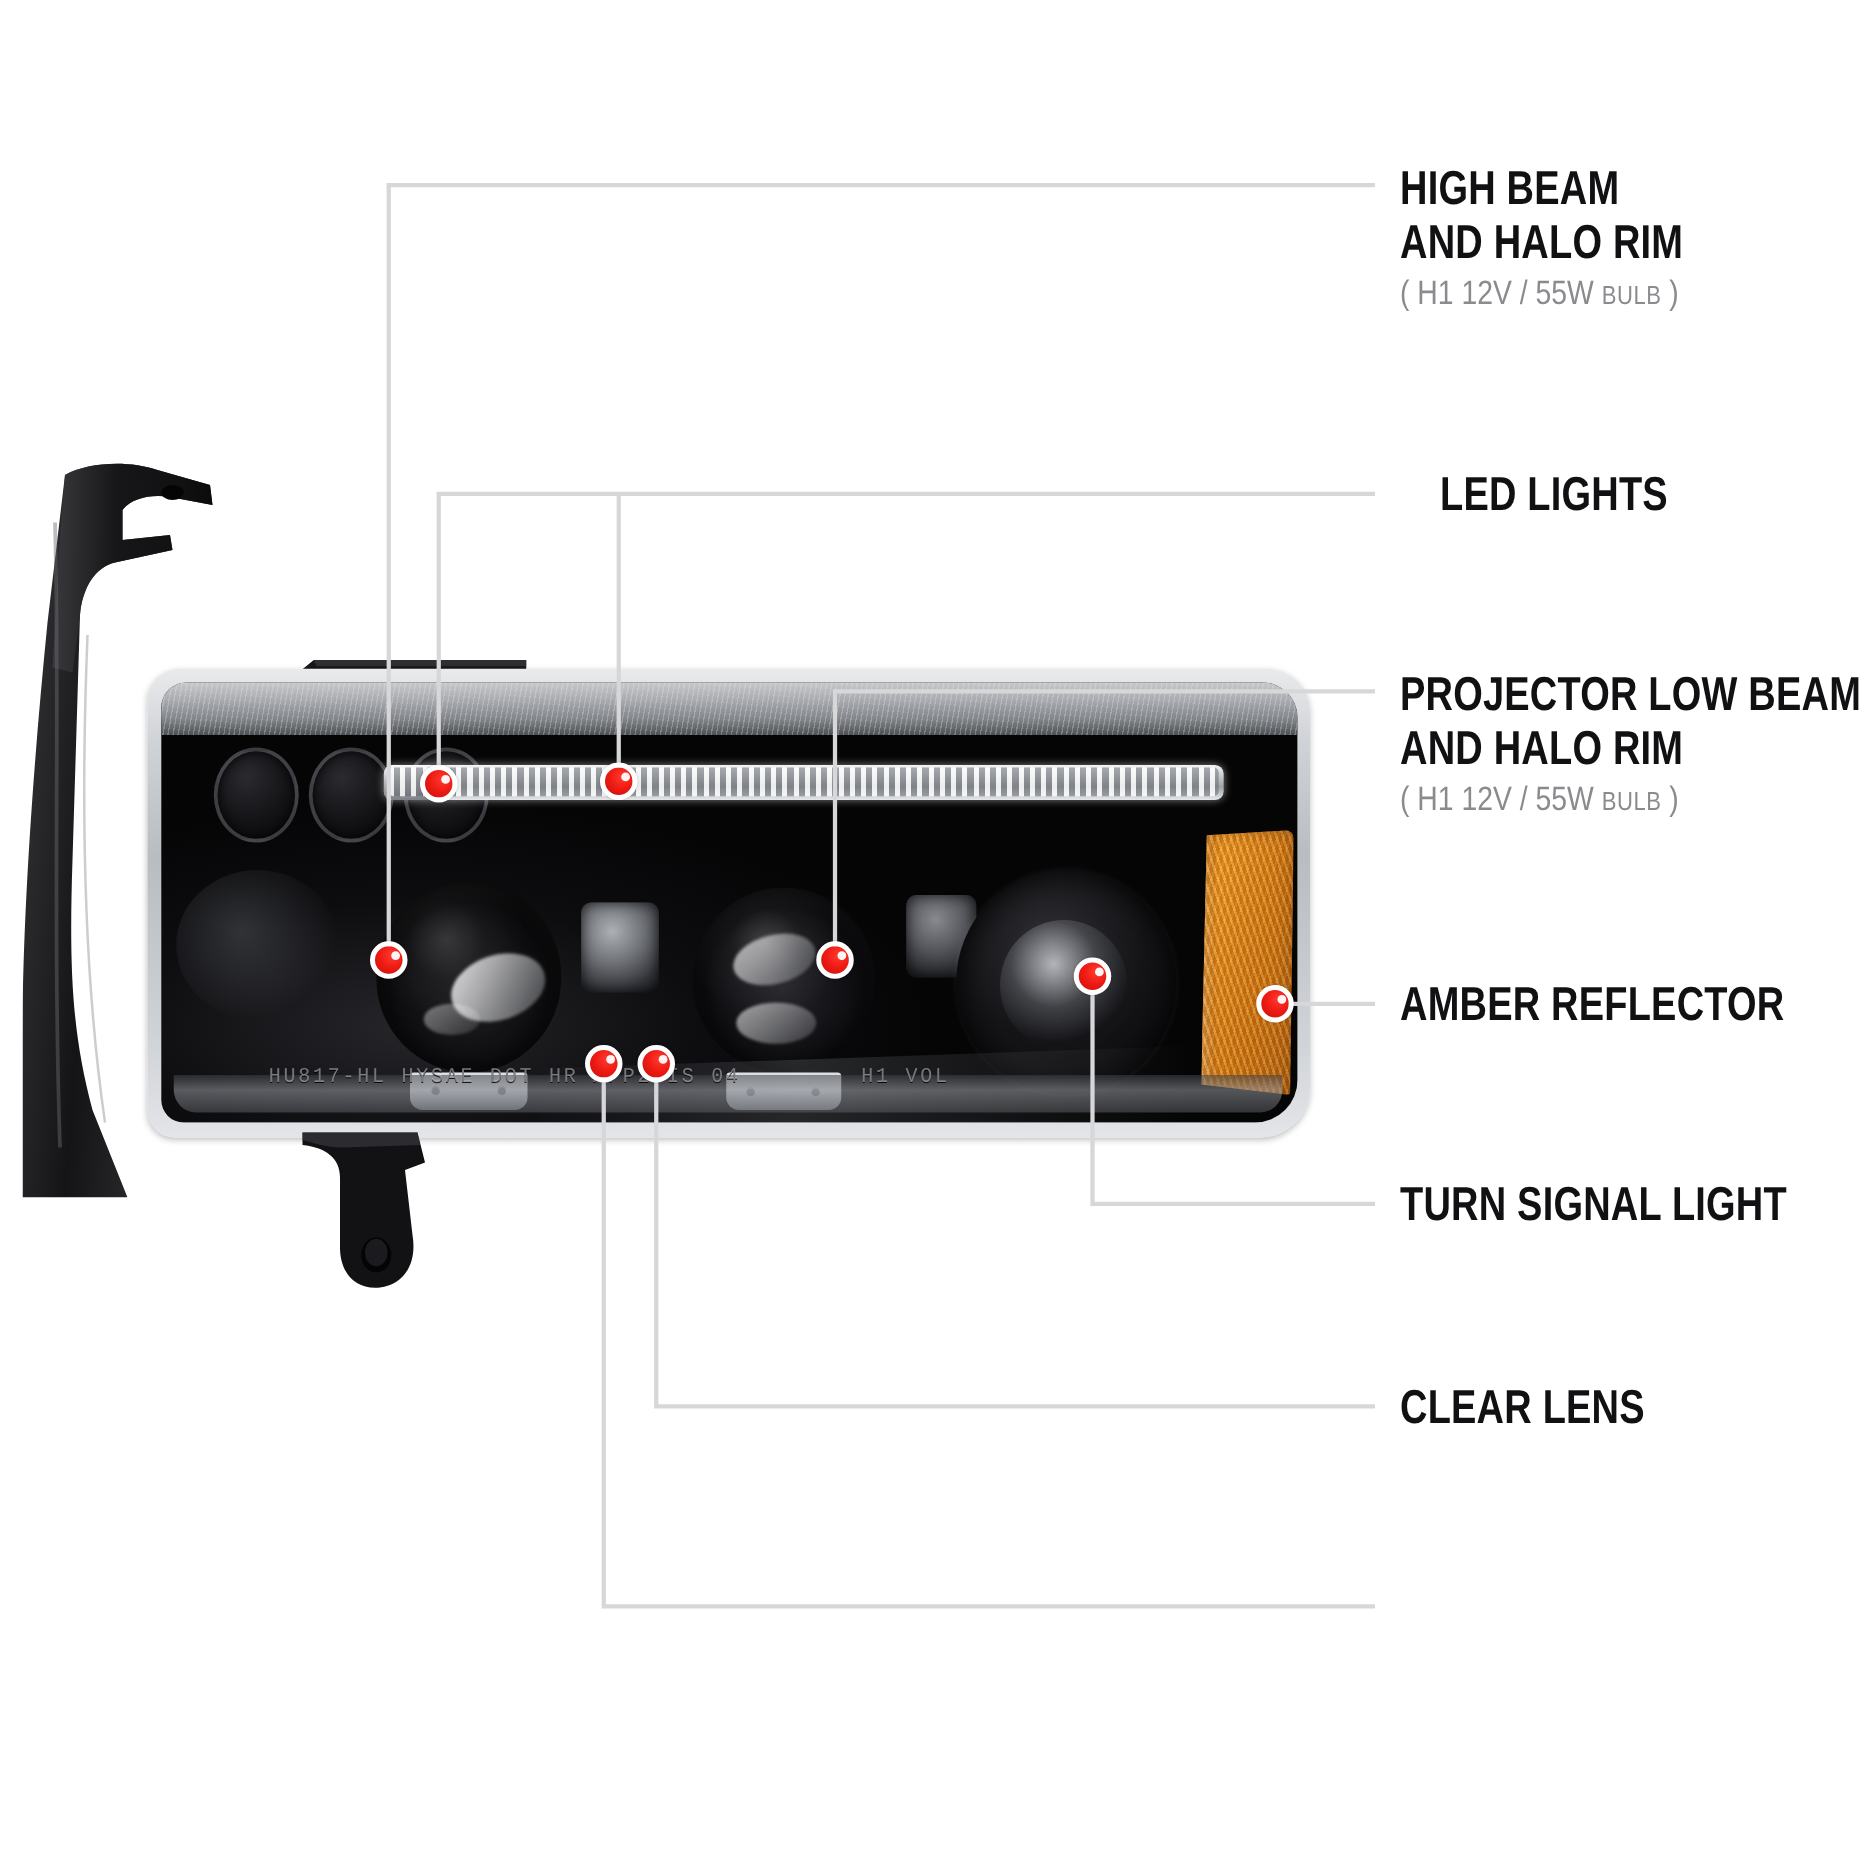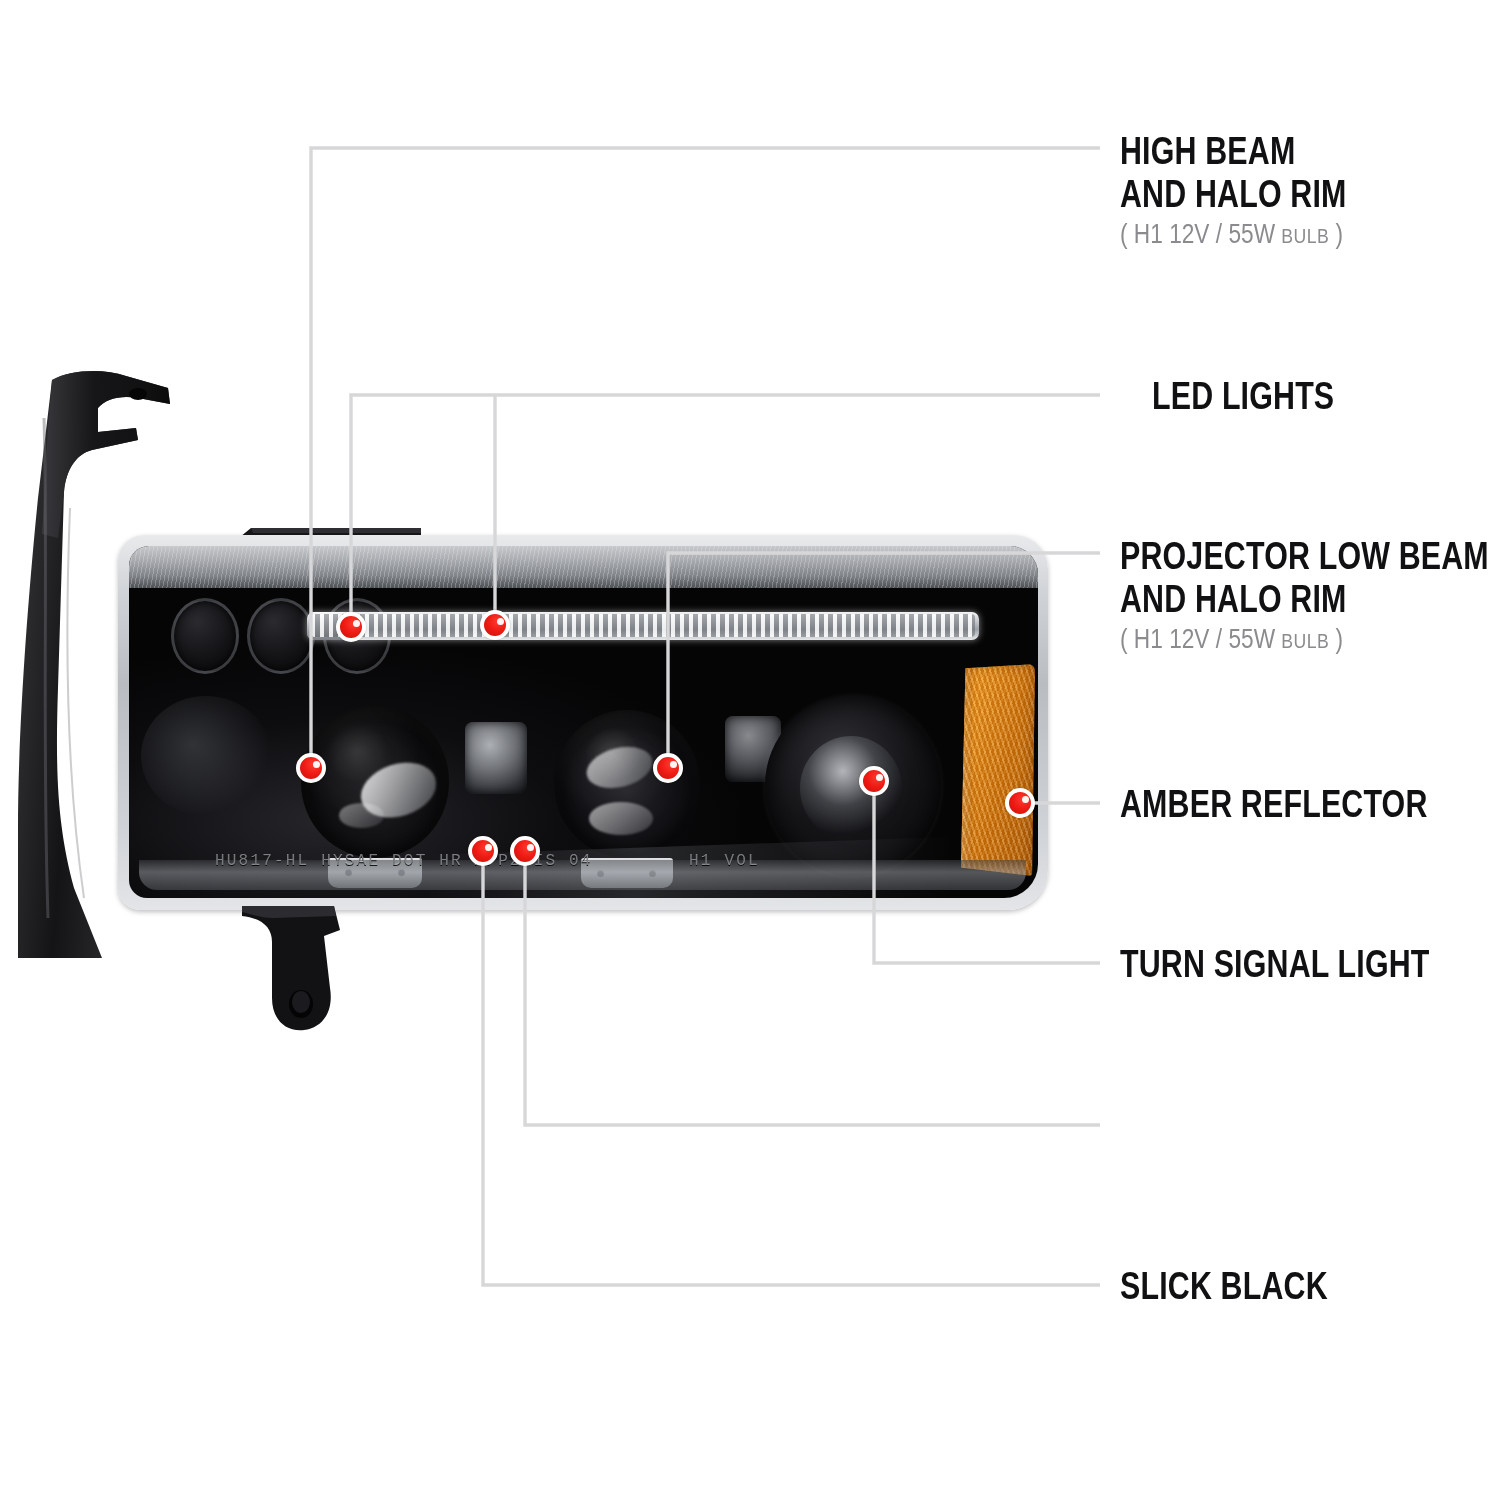--- a/index.html
+++ b/index.html
@@ -369,18 +369,18 @@
   </div>
 
   <div class="callout" style="left:1120px;top:783px;">
     <div class="ttl">AMBER REFLECTOR</div>
   </div>
 
   <div class="callout" style="left:1120px;top:943px;">
     <div class="ttl">TURN SIGNAL LIGHT</div>
   </div>
 
-
-  <div class="callout" style="left:1120px;top:1265px;">
-    <div class="ttl">SLICK BLACK</div>
-  </div>
+  <div class="callout" style="left:1120px;top:1105px;">
+    <div class="ttl">CLEAR LENS</div>
+  </div>
+
 
 </div>
 
 </body></html>

